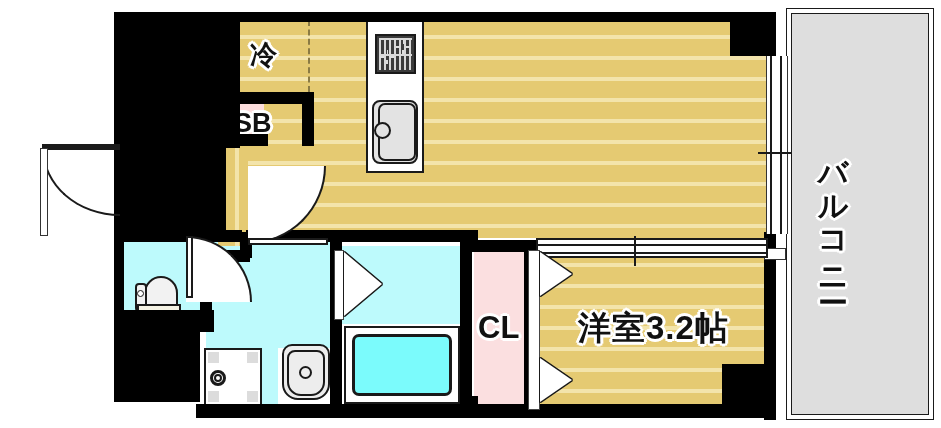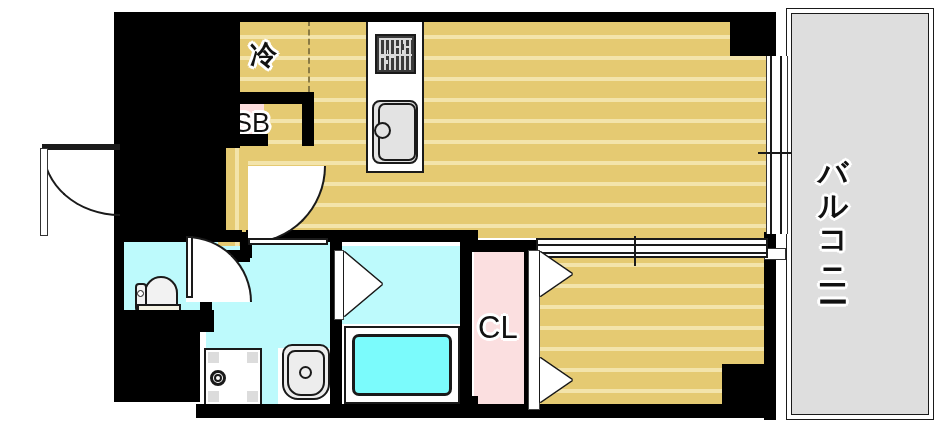--- a/index.html
+++ b/index.html
@@ -55,21 +55,21 @@
     font-weight: bold;
     white-space: nowrap;
     text-shadow:
        2px  0 #fff, -2px  0 #fff, 0  2px #fff, 0 -2px #fff,
        2px  2px #fff, -2px  2px #fff, 2px -2px #fff, -2px -2px #fff,
        3px  0 #fff, -3px  0 #fff, 0  3px #fff, 0 -3px #fff;
     line-height: 1;
   }
   .label-room  { font-size: 33px; letter-spacing: 1px; }
   .label-small { font-size: 27px; letter-spacing: 1px; }
-  .label-latin { font-size: 31px; font-weight: normal; letter-spacing: 0px; text-align: right; }
+  .label-latin { font-size: 31px; font-weight: bold; letter-spacing: 0px; text-align: right; }
   .label-vert {
     writing-mode: vertical-rl;
     font-size: 30px;
     letter-spacing: 3px;
   }
 
   
   .outline { border: 2px solid #1a1a1a; box-sizing: border-box; }
   .fx-body { background: #e3e3e3; border: 2px solid #1a1a1a; box-sizing: border-box; }
 
@@ -239,14 +239,15 @@
               border-top:22px solid transparent; border-bottom:22px solid transparent;
               border-left:32px solid #ffffff;
               filter: drop-shadow(1px 0 0 #1a1a1a) drop-shadow(-1px 0 0 #1a1a1a)
                       drop-shadow(0 1px 0 #1a1a1a) drop-shadow(0 -1px 0 #1a1a1a);"></div>
   <div class="abs" style="left:540px; top:358px; width:0; height:0;
               border-top:22px solid transparent; border-bottom:22px solid transparent;
               border-left:32px solid #ffffff;
               filter: drop-shadow(1px 0 0 #1a1a1a) drop-shadow(-1px 0 0 #1a1a1a)
                       drop-shadow(0 1px 0 #1a1a1a) drop-shadow(0 -1px 0 #1a1a1a);"></div>
 
+  <div class="abs label label-room" style="left:578px; top:311px;">洋室3.2帖</div>
 
 </div>
 
 </body></html>

